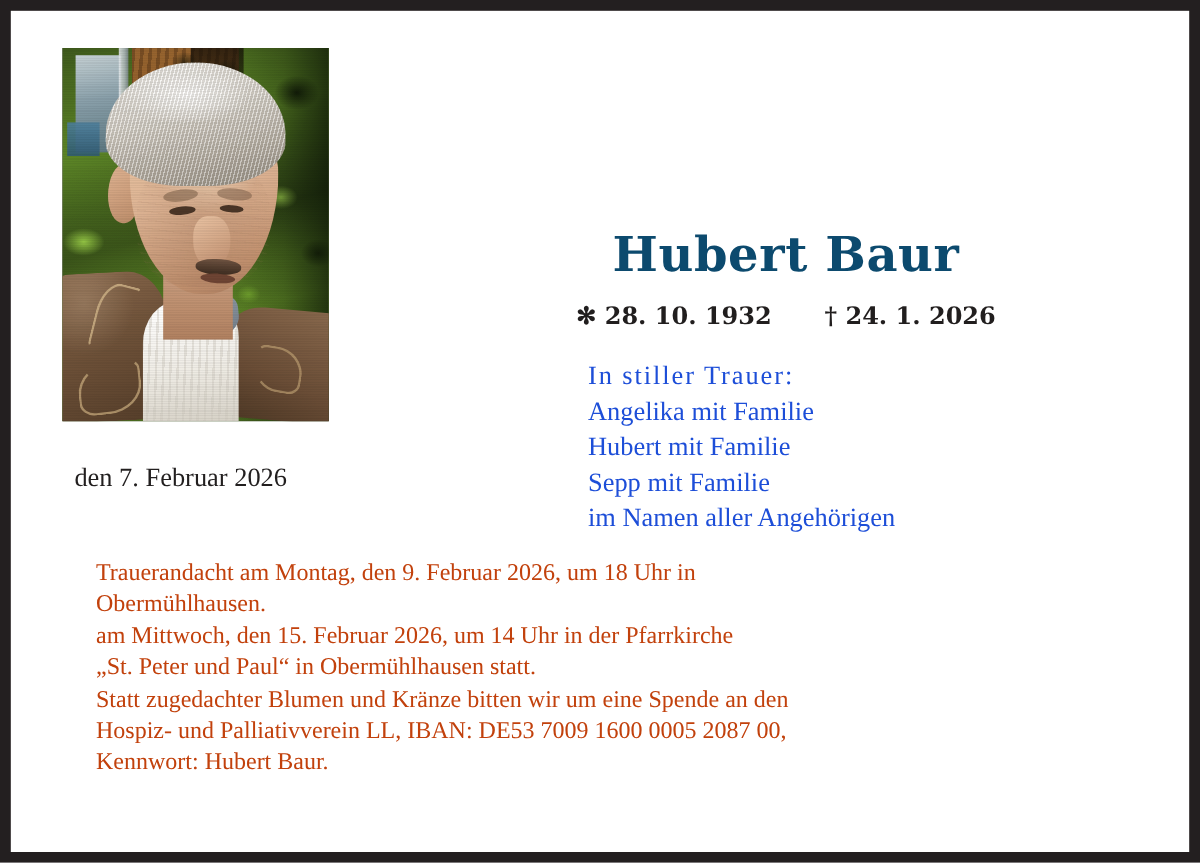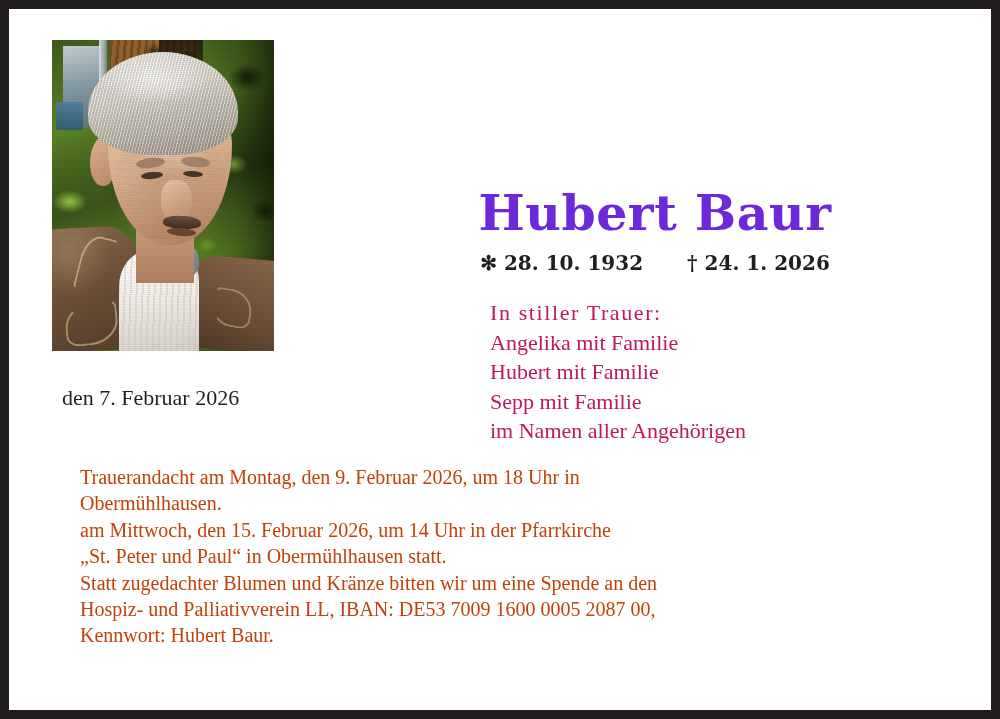--- a/index.html
+++ b/index.html
@@ -249,24 +249,24 @@
   #verse div { white-space: nowrap; }
 
   #name {
     position: absolute;
     left: 330px;
     top: 176px;
     width: 632px;
     text-align: center;
     font-family: "DejaVu Serif", "Liberation Serif", serif;
     font-weight: 700;
-    font-size: 49px;
+    font-size: 40px;
     line-height: 56px;
     letter-spacing: 0.5px;
-    color: #6d28d9;
+    color: #0c4a6e;
   }
 
   #dates {
     position: absolute;
     left: 330px;
     top: 240px;
     width: 632px;
     text-align: center;
     font-family: "DejaVu Serif", "Liberation Serif", serif;
     font-weight: 700;
@@ -276,21 +276,21 @@
     white-space: pre;
   }
   #dates .gap { display: inline-block; width: 44px; }
 
   #mourners {
     position: absolute;
     left: 481px;
     top: 289px;
     font-size: 22px;
     line-height: 29.5px;
-    color: #be185d;
+    color: #1d4ed8;
     text-align: left;
   }
   #mourners .heading { letter-spacing: 1.6px; }
   #mourners .nm { font-weight: 400; }
 
   #place {
     position: absolute;
     left: 53px;
     top: 374px;
     font-size: 22px;

